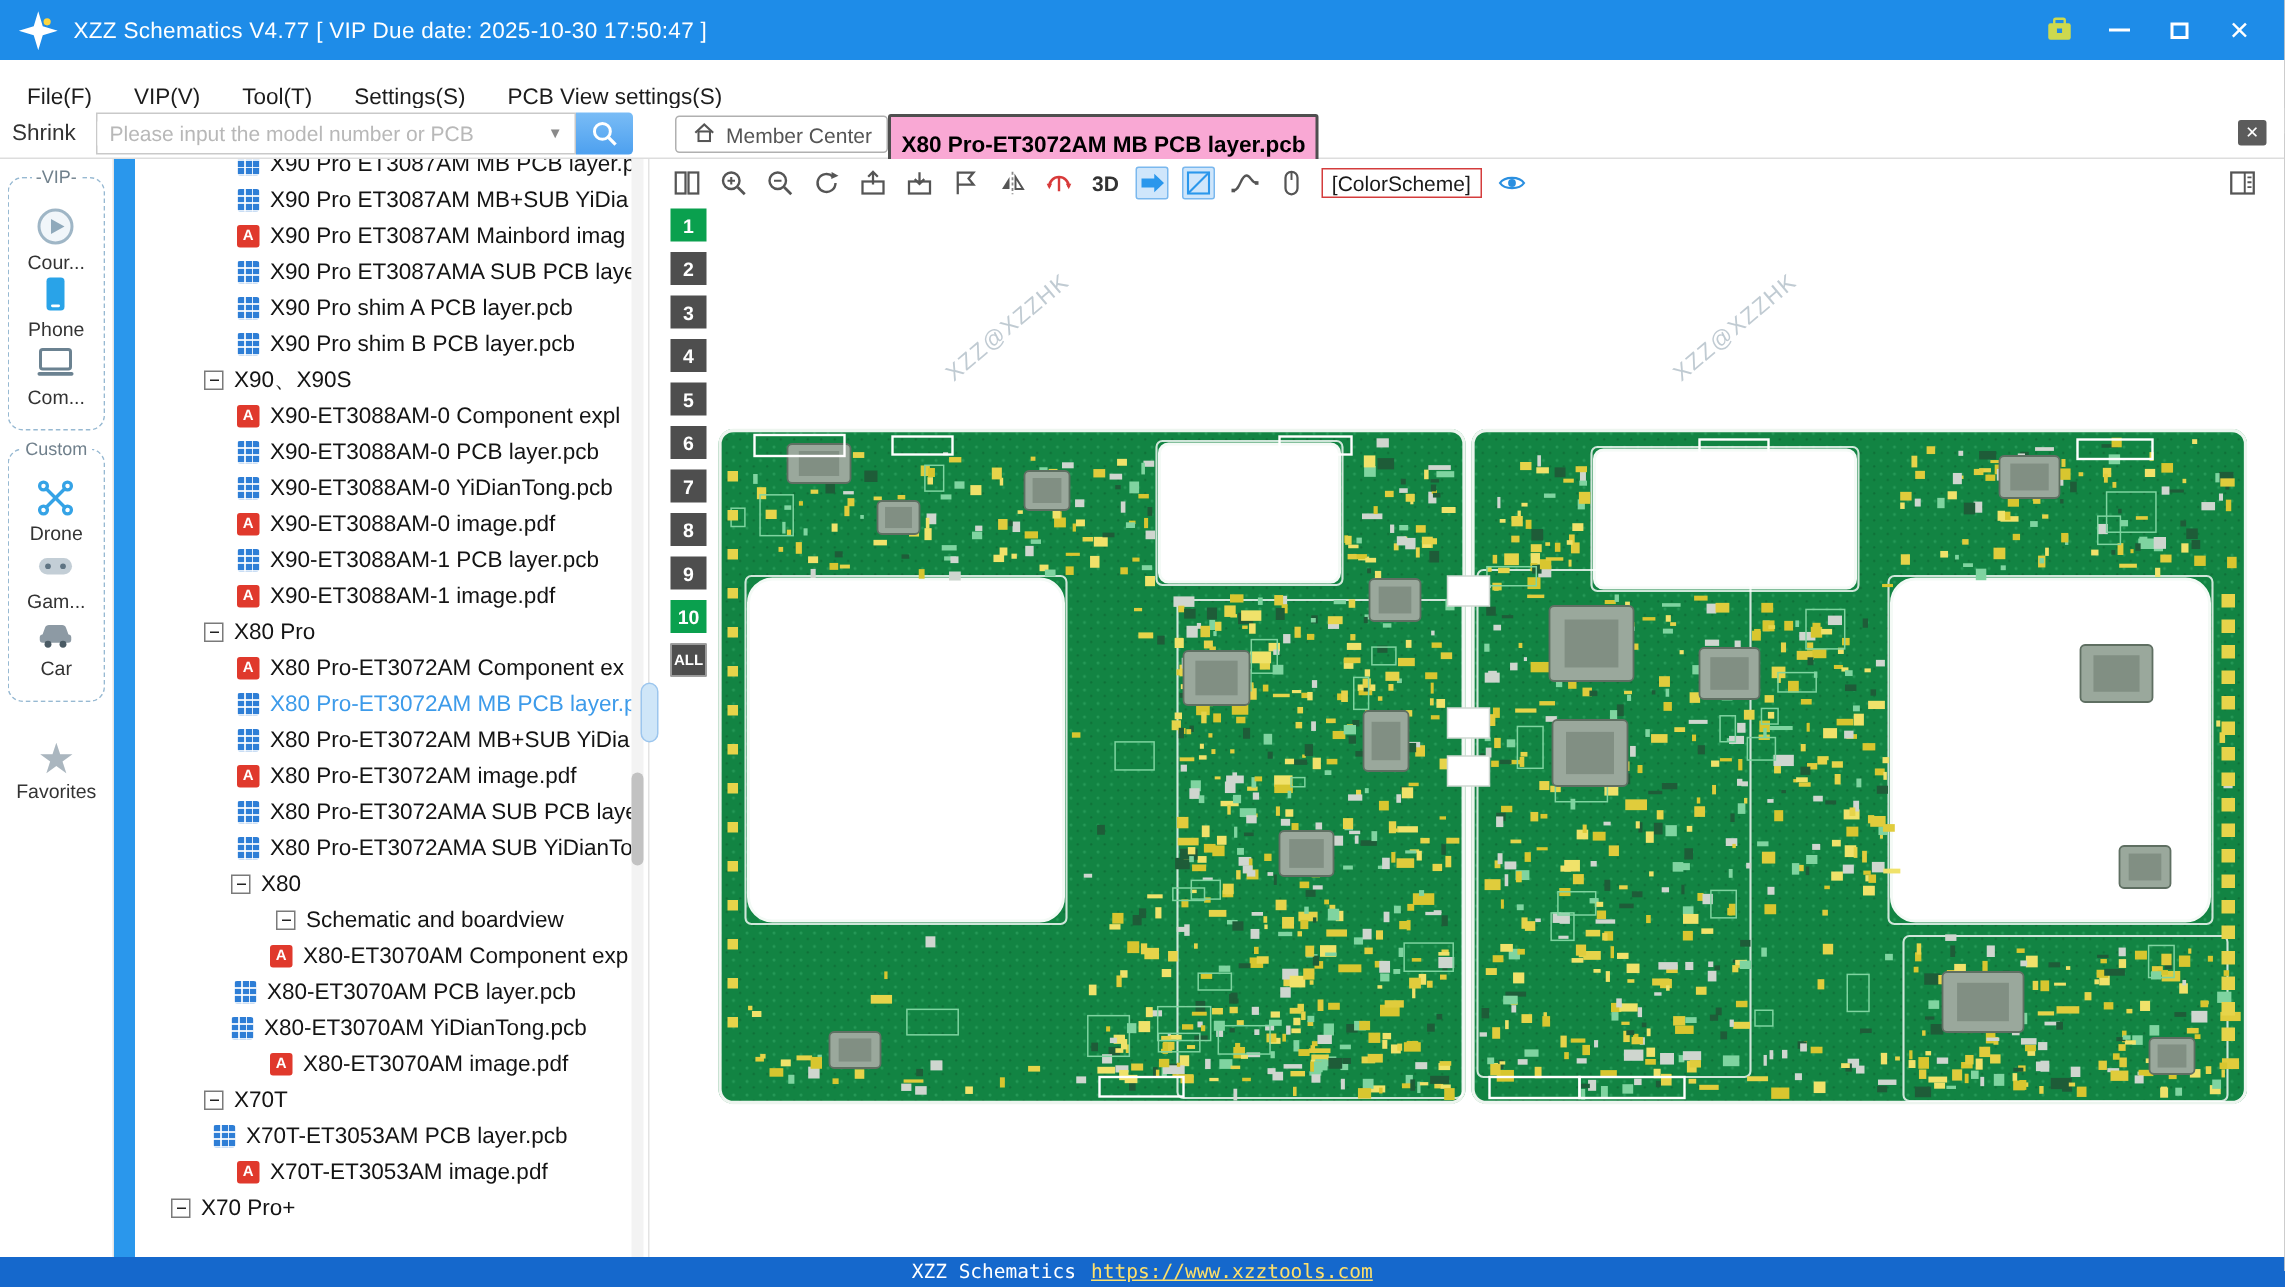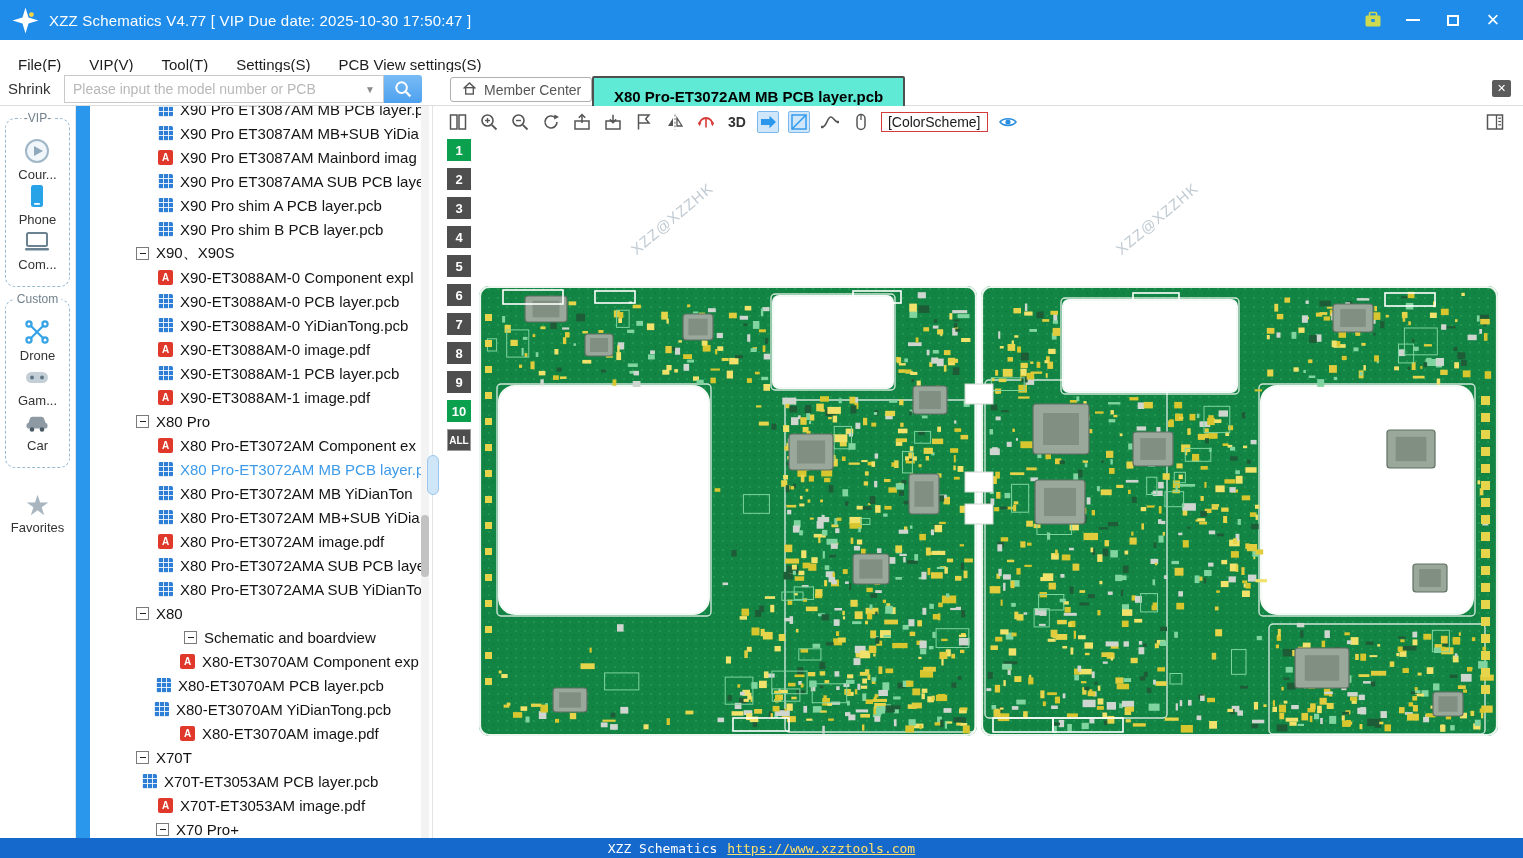--- a/index.html
+++ b/index.html
@@ -27,21 +27,21 @@
 
 .toolrow{position:absolute;left:0;top:72px;width:100%;height:34px;background:#fff;border-bottom:1px solid #ddd}
 .shrink{position:absolute;left:8px;top:8px;font-size:15px;color:#333;cursor:pointer}
 .searchwrap{position:absolute;left:64px;top:3px;width:358px;height:28px;display:flex}
 .searchbox{flex:1;border:1px solid #c9c9c9;display:flex;align-items:center;background:#fff}
 .searchbox input{border:none;outline:none;flex:1;font-size:14px;padding:0 8px;color:#333;font-family:inherit;min-width:0}
 .searchbox input::placeholder{color:#b8b8b8}
 .caret{color:#8a8a8a;font-size:10px;padding-right:8px}
 .searchbtn{width:38px;background:linear-gradient(#79bcf6,#4da0ef);border:none;border-radius:0 3px 3px 0;display:flex;align-items:center;justify-content:center;cursor:pointer}
 .memberbtn{position:absolute;left:450px;top:5px;height:25px;border:1px solid #b0b0b0;border-radius:3px;background:#fff;display:flex;align-items:center;gap:6px;padding:0 10px;font-size:14px;color:#555;cursor:pointer}
-.tab{position:absolute;left:592px;top:4px;height:40px;border:2px solid #4f4f4f;border-radius:2px;background:#5eead4;display:flex;align-items:center;padding:0 20px;font-size:15px;font-weight:bold;color:#000;cursor:pointer}
+.tab{position:absolute;left:592px;top:4px;height:40px;border:2px solid #4f4f4f;border-radius:2px;background:#f9a8d4;display:flex;align-items:center;padding:0 7px;font-size:15px;font-weight:bold;color:#000;cursor:pointer}
 .closetabs{position:absolute;right:12px;top:8px;width:19px;height:17px;background:#5c5c5c;border-radius:2px;color:#fff;font-size:11px;display:flex;align-items:center;justify-content:center;cursor:pointer}
 
 
 .iconbar{position:absolute;left:0;top:106px;width:76px;height:732px;background:#fff;border-right:1px solid #e5e5e5}
 .navbox{position:relative;margin:12px 5px 0;border:1px dashed #97b9d2;border-radius:10px;padding:18px 0 14px;display:flex;flex-direction:column;align-items:center;gap:15px}
 .navbox-label{position:absolute;top:-8px;left:50%;transform:translateX(-50%);background:#fff;padding:0 3px;font-size:12px;color:#70808c;white-space:nowrap}
 .navitem{display:flex;flex-direction:column;align-items:center;gap:2px;cursor:pointer}
 .nicon{width:28px;height:28px}
 .nlabel{font-size:13px;color:#333;max-width:62px;overflow:hidden;white-space:nowrap}
 .favwrap{margin-top:24px;display:flex;flex-direction:column;align-items:center;cursor:pointer}
@@ -281,39 +281,35 @@
         <div class="trow" style="padding-left: 68px;">
           <span class="fic pdf">A</span>
           <span class="tlabel">X80 Pro-ET3072AM Component ex</span>
         </div>
         <div class="trow sel" style="padding-left: 68px;">
           <span class="fic pcb"></span>
           <span class="tlabel">X80 Pro-ET3072AM MB PCB layer.p</span>
         </div>
         <div class="trow" style="padding-left: 68px;">
           <span class="fic pcb"></span>
-          <span class="tlabel">X80 Pro-ET3072AM MB YiDianTon</span>
-        </div>
-        <div class="trow" style="padding-left: 68px;">
-          <span class="fic pcb"></span>
           <span class="tlabel">X80 Pro-ET3072AM MB+SUB YiDia</span>
         </div>
         <div class="trow" style="padding-left: 68px;">
           <span class="fic pdf">A</span>
           <span class="tlabel">X80 Pro-ET3072AM image.pdf</span>
         </div>
         <div class="trow" style="padding-left: 68px;">
           <span class="fic pcb"></span>
           <span class="tlabel">X80 Pro-ET3072AMA SUB PCB laye</span>
         </div>
         <div class="trow" style="padding-left: 68px;">
           <span class="fic pcb"></span>
           <span class="tlabel">X80 Pro-ET3072AMA SUB YiDianTo</span>
         </div>
-        <div class="trow" style="padding-left: 46px;">
+        <div class="trow" style="padding-left: 64px;">
           <span class="gtoggle"></span>
           <span class="tlabel">X80</span>
         </div>
         <div class="trow" style="padding-left: 94px;">
           <span class="gtoggle"></span>
           <span class="tlabel">Schematic and boardview</span>
         </div>
         <div class="trow" style="padding-left: 90px;">
           <span class="fic pdf">A</span>
           <span class="tlabel">X80-ET3070AM Component exp</span>
@@ -335,21 +331,21 @@
           <span class="tlabel">X70T</span>
         </div>
         <div class="trow" style="padding-left: 52px;">
           <span class="fic pcb"></span>
           <span class="tlabel">X70T-ET3053AM PCB layer.pcb</span>
         </div>
         <div class="trow" style="padding-left: 68px;">
           <span class="fic pdf">A</span>
           <span class="tlabel">X70T-ET3053AM image.pdf</span>
         </div>
-        <div class="trow" style="padding-left: 66px;">
+        <div class="trow" style="padding-left: 24px;">
           <span class="gtoggle"></span>
           <span class="tlabel">X70 Pro+</span>
         </div>
       </div>
   </div>
   <div class="scrolltrack">
     <div class="scrollthumb"></div>
   </div>
   <div class="collapse-handle"></div>
 

